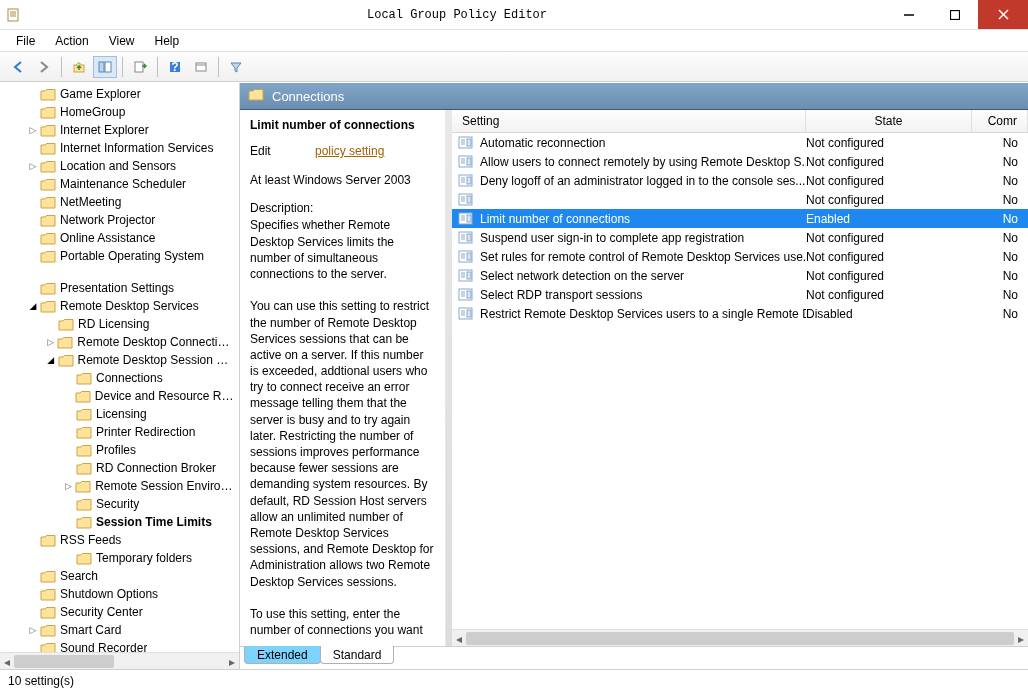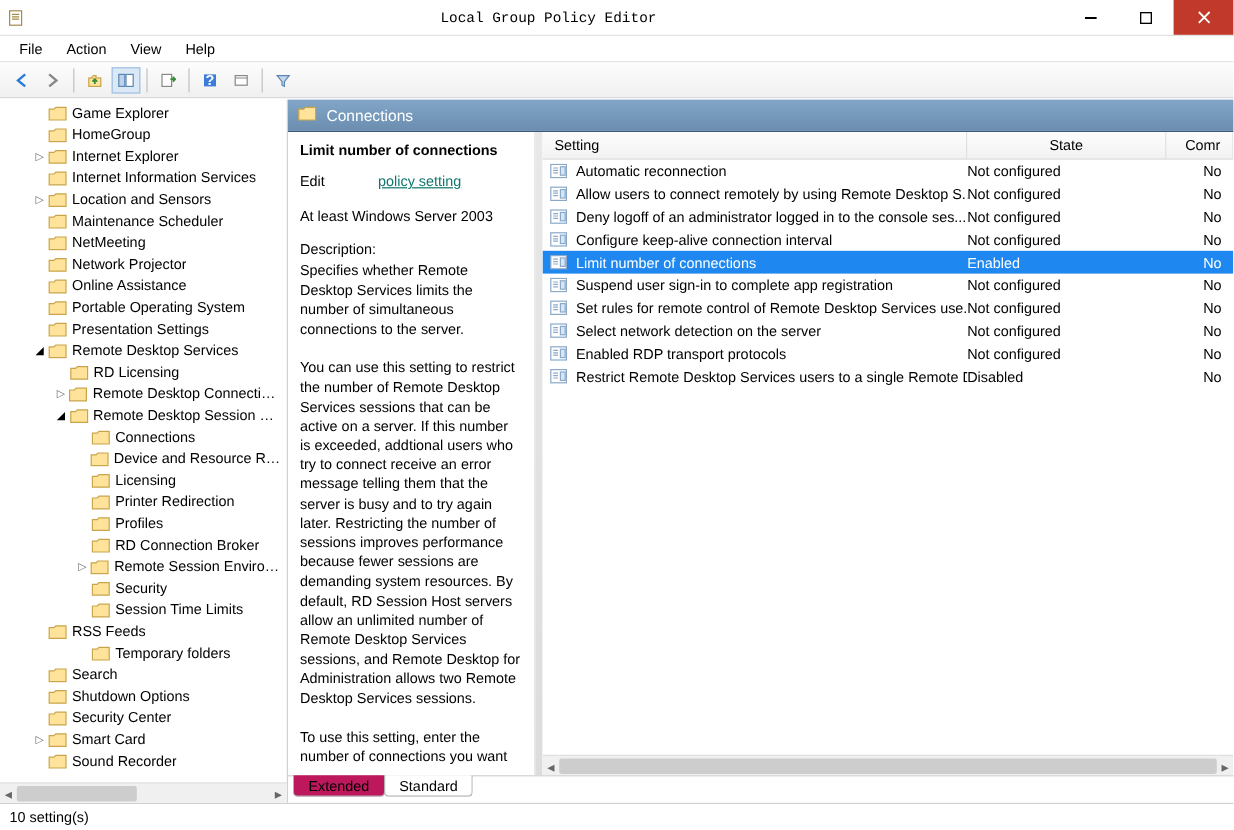--- a/index.html
+++ b/index.html
@@ -42,21 +42,21 @@
 
 
 .right { flex:1; display:flex; flex-direction:column; min-width:0; }
 .banner { height:27px; background: linear-gradient(#82a6c7,#6b8eb0); color:#fff; display:flex; align-items:center; padding:0 8px; gap:8px; border-bottom:1px solid #3b5a7a; }
 .banner .title { font-size:13px; }
 
 .content { flex:1; display:flex; min-height:0; border-bottom:1px solid #d0d0d0; }
 .desc-pane { width: 206px; padding:8px 10px 8px 10px; border-right:1px solid #e8e8e8; overflow:hidden; position:relative; }
 .desc-title { font-weight:bold; margin-bottom:12px; }
 .desc-edit { margin-bottom:14px; }
-.desc-edit a { color:#0f766e; text-decoration:underline;padding-left:41px; }
+.desc-edit a { color:#a16207; text-decoration:underline;padding-left:41px; }
 .desc-block { margin-bottom:12px; line-height:1.35; }
 .desc-label { margin-bottom:1px; }
 
 .list-pane { flex:1; display:flex; flex-direction:column; min-width:0; overflow:hidden; position:relative;}
 .list-header { display:flex; height:23px; border-bottom:1px solid #d8d8d8; background:linear-gradient(#fdfdfd,#f2f2f2); }
 .list-header .col { padding:4px 10px; border-right:1px solid #e0e0e0; }
 .col-setting { flex:0 0 354px; }
 .col-state { flex:0 0 166px; text-align:center; }
 .col-comment { flex:1; text-align:right; padding-right:12px; }
 
@@ -70,21 +70,21 @@
 
 .list-hscroll { height:17px; background:#f0f0f0; border-top:1px solid #e0e0e0; position:relative; }
 .list-hscroll .arr { position:absolute; top:0; width:14px; height:17px; display:flex; align-items:center; justify-content:center; color:#666; }
 .list-hscroll .arr.l { left:0; }
 .list-hscroll .arr.r { right:0; }
 .list-hscroll .thumb { position:absolute; left:14px; top:2px; height:13px; right:14px; background:#cdcdcd; border-radius:2px; }
 
 
 .tabs { height:22px; display:flex; align-items:flex-start; padding-left:4px; }
 .tab { padding:2px 12px 1px; border:1px solid #b0b0b0; border-top:none; background:#fff; border-bottom-left-radius:4px; border-bottom-right-radius:4px; margin-right:-1px; position:relative; top:-1px; cursor:default; }
-.tab.inactive { background:#be185d; }
+.tab.inactive { background:#7dd3fc; }
 
 
 .statusbar { height:23px; border-top:1px solid #d0d0d0; display:flex; align-items:center; padding:0 8px; background:#fff; }
 
 
 .folder-svg { width:16px; height:13px; }
 .policy-svg { width:15px; height:13px; }
 
 
 .vscroll-fake { width:6px; background:linear-gradient(#e8e8e8,#dcdcdc); }
@@ -269,21 +269,21 @@
         </div>
         <div class="tree-row" style="padding-left: 24px;">
           <span class="twisty"></span>
           <span class="folder-icon">
             <svg class="folder-svg" viewBox="0 0 16 13">
               <path d="M1 3 L5 3 L6.5 1.5 L15 1.5 L15 12 L1 12 Z" fill="#ffe39b" stroke="#c9a54a"></path>
             </svg>
           </span>
           <span class="tree-label">Portable Operating System</span>
         </div>
-        <div class="tree-row" style="padding-left: 24px;">
+        <div class="tree-row" style="padding-left: 24px; margin-top: 14px;">
           <span class="twisty"></span>
           <span class="folder-icon">
             <svg class="folder-svg" viewBox="0 0 16 13">
               <path d="M1 3 L5 3 L6.5 1.5 L15 1.5 L15 12 L1 12 Z" fill="#ffe39b" stroke="#c9a54a"></path>
             </svg>
           </span>
           <span class="tree-label">Presentation Settings</span>
         </div>
         <div class="tree-row" style="padding-left: 24px;">
           <span class="twisty open">◢</span>
@@ -386,21 +386,21 @@
         </div>
         <div class="tree-row" style="padding-left: 60px; text-align: center;">
           <span class="twisty"></span>
           <span class="folder-icon">
             <svg class="folder-svg" viewBox="0 0 16 13">
               <path d="M1 3 L5 3 L6.5 1.5 L15 1.5 L15 12 L1 12 Z" fill="#ffe39b" stroke="#c9a54a"></path>
             </svg>
           </span>
           <span class="tree-label">Security</span>
         </div>
-        <div class="tree-row" style="padding-left: 60px;">
+        <div class="tree-row" style="padding-left: 60px; font-weight: bold;">
           <span class="twisty"></span>
           <span class="folder-icon">
             <svg class="folder-svg" viewBox="0 0 16 13">
               <path d="M1 3 L5 3 L6.5 1.5 L15 1.5 L15 12 L1 12 Z" fill="#ffe39b" stroke="#c9a54a"></path>
             </svg>
           </span>
           <span class="tree-label">Session Time Limits</span>
         </div>
         <div class="tree-row" style="padding-left: 24px;">
           <span class="twisty"></span>
@@ -556,21 +556,20 @@
             </div>
             <div class="list-row">
               <div class="cell-setting">
                 <span class="setting-icon"><svg class="policy-svg" viewBox="0 0 15 13">
                     <rect x="1" y="1" width="13" height="11" fill="#fff" stroke="#8aa9c9"></rect>
                     <line x1="3" y1="4" x2="7" y2="4" stroke="#8aa9c9"></line>
                     <line x1="3" y1="6" x2="7" y2="6" stroke="#8aa9c9"></line>
                     <line x1="3" y1="8" x2="7" y2="8" stroke="#8aa9c9"></line>
                     <rect x="9" y="3" width="4" height="7" fill="#d8e6f3" stroke="#8aa9c9"></rect>
                   </svg></span>
-                <span>Configure keep-alive connection interval</span>
               </div>
               <div class="cell-state">Not configured</div>
               <div class="cell-comment">No</div>
             </div>
             <div class="list-row selected">
               <div class="cell-setting">
                 <span class="setting-icon"><svg class="policy-svg" viewBox="0 0 15 13">
                     <rect x="1" y="1" width="13" height="11" fill="#fff" stroke="#8aa9c9"></rect>
                     <line x1="3" y1="4" x2="7" y2="4" stroke="#8aa9c9"></line>
                     <line x1="3" y1="6" x2="7" y2="6" stroke="#8aa9c9"></line>
@@ -626,21 +625,21 @@
             </div>
             <div class="list-row">
               <div class="cell-setting">
                 <span class="setting-icon"><svg class="policy-svg" viewBox="0 0 15 13">
                     <rect x="1" y="1" width="13" height="11" fill="#fff" stroke="#8aa9c9"></rect>
                     <line x1="3" y1="4" x2="7" y2="4" stroke="#8aa9c9"></line>
                     <line x1="3" y1="6" x2="7" y2="6" stroke="#8aa9c9"></line>
                     <line x1="3" y1="8" x2="7" y2="8" stroke="#8aa9c9"></line>
                     <rect x="9" y="3" width="4" height="7" fill="#d8e6f3" stroke="#8aa9c9"></rect>
                   </svg></span>
-                <span>Enabled RDP transport protocols</span>
+                <span>Select RDP transport sessions</span>
               </div>
               <div class="cell-state">Not configured</div>
               <div class="cell-comment">No</div>
             </div>
             <div class="list-row">
               <div class="cell-setting">
                 <span class="setting-icon"><svg class="policy-svg" viewBox="0 0 15 13">
                     <rect x="1" y="1" width="13" height="11" fill="#fff" stroke="#8aa9c9"></rect>
                     <line x1="3" y1="4" x2="7" y2="4" stroke="#8aa9c9"></line>
                     <line x1="3" y1="6" x2="7" y2="6" stroke="#8aa9c9"></line>

